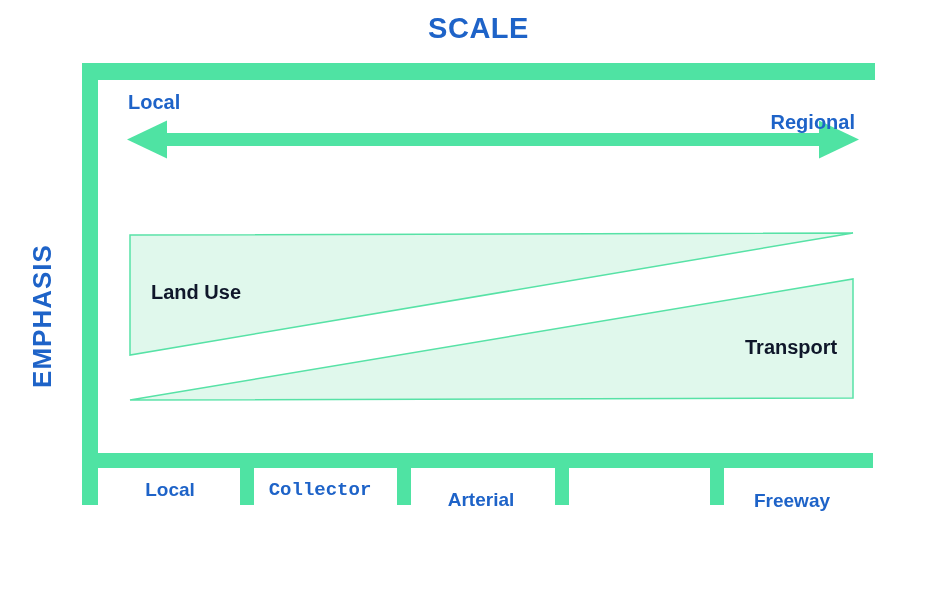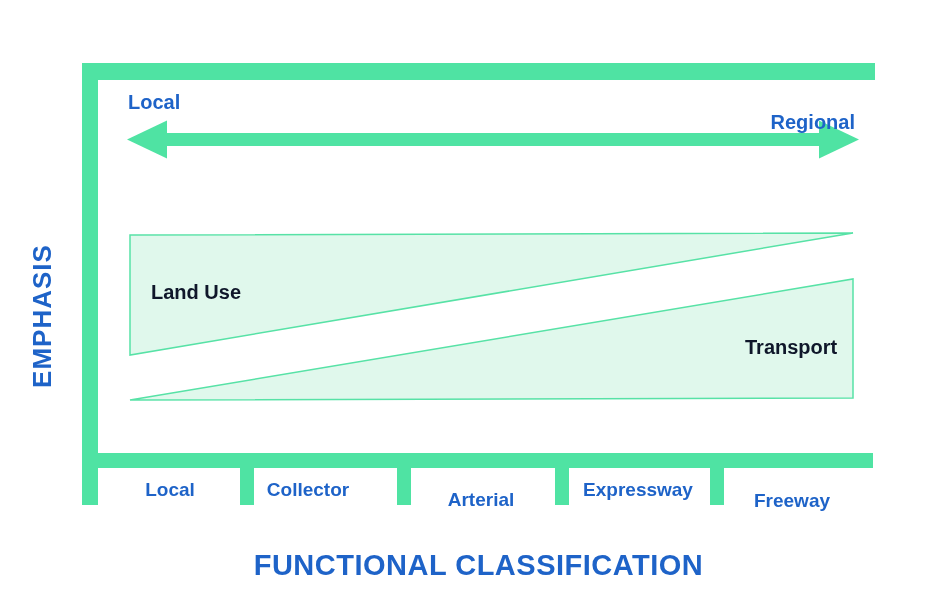--- a/index.html
+++ b/index.html
@@ -54,20 +54,21 @@
 
   
   svg.draw { position: absolute; left: 0; top: 0; }
   .wedge { stroke: #57e2a6; stroke-width: 1.5; }
 </style>
 </head>
 <body>
 
 <div class="stage">
 
+  <div class="abs title" style="left:82px; top:12px; width:793px;">SCALE</div>
 
   <div class="abs green-bar" style="left:82px; top:63px; width:793px; height:17px;"></div>
   <div class="abs green-bar" style="left:82px; top:63px; width:16px; height:442px;"></div>
   <div class="abs green-bar" style="left:82px; top:453px; width:791px; height:15px;"></div>
   <div class="abs green-bar" style="left:240px; top:453px; width:14px; height:52px;"></div>
   <div class="abs green-bar" style="left:397px; top:453px; width:14px; height:52px;"></div>
   <div class="abs green-bar" style="left:555px; top:453px; width:14px; height:52px;"></div>
   <div class="abs green-bar" style="left:710px; top:453px; width:14px; height:52px;"></div>
 
   <div class="abs emphasis" style="left:42px; top:316px;">EMPHASIS</div>
@@ -82,20 +83,18 @@
     </g>
   </svg>
 
   <div class="abs axis-end-label" style="left:128px; top:91px;">Local</div>
   <div class="abs axis-end-label" style="left:700px; top:91px; width:155px; text-align:right;margin-top:20px;">Regional</div>
 
   <div class="abs wedge-label" style="left:151px; top:281px;">Land Use</div>
   <div class="abs wedge-label" style="left:733px; top:336px;margin-left:12px;">Transport</div>
 
   <div class="abs class-label" style="left:170px; top:479px;">Local</div>
-  <div class="abs class-label" style="left:308px; top:479px;">Collector</div>
+  <div class="abs class-label" style="left:320px; top:479px;font-family:Liberation Mono, monospace;">Collector</div>
   <div class="abs class-label" style="left:481px; top:489px;">Arterial</div>
-  <div class="abs class-label" style="left:638px; top:479px;">Expressway</div>
   <div class="abs class-label" style="left:792px; top:490px;">Freeway</div>
 
-  <div class="abs title" style="left:82px; top:549px; width:793px;">FUNCTIONAL CLASSIFICATION</div>
 
 </div>
 
 </body></html>

